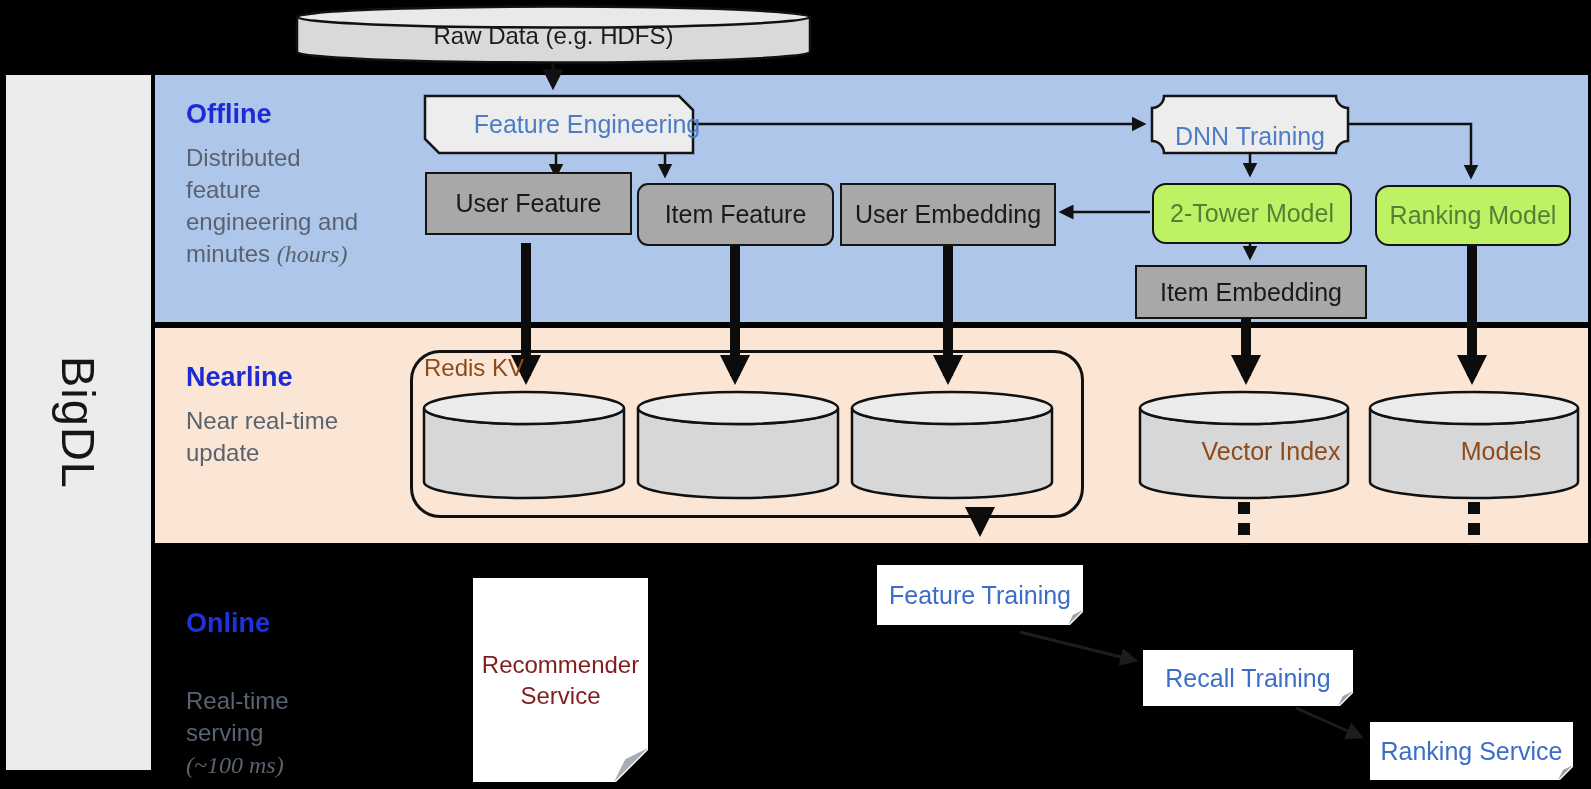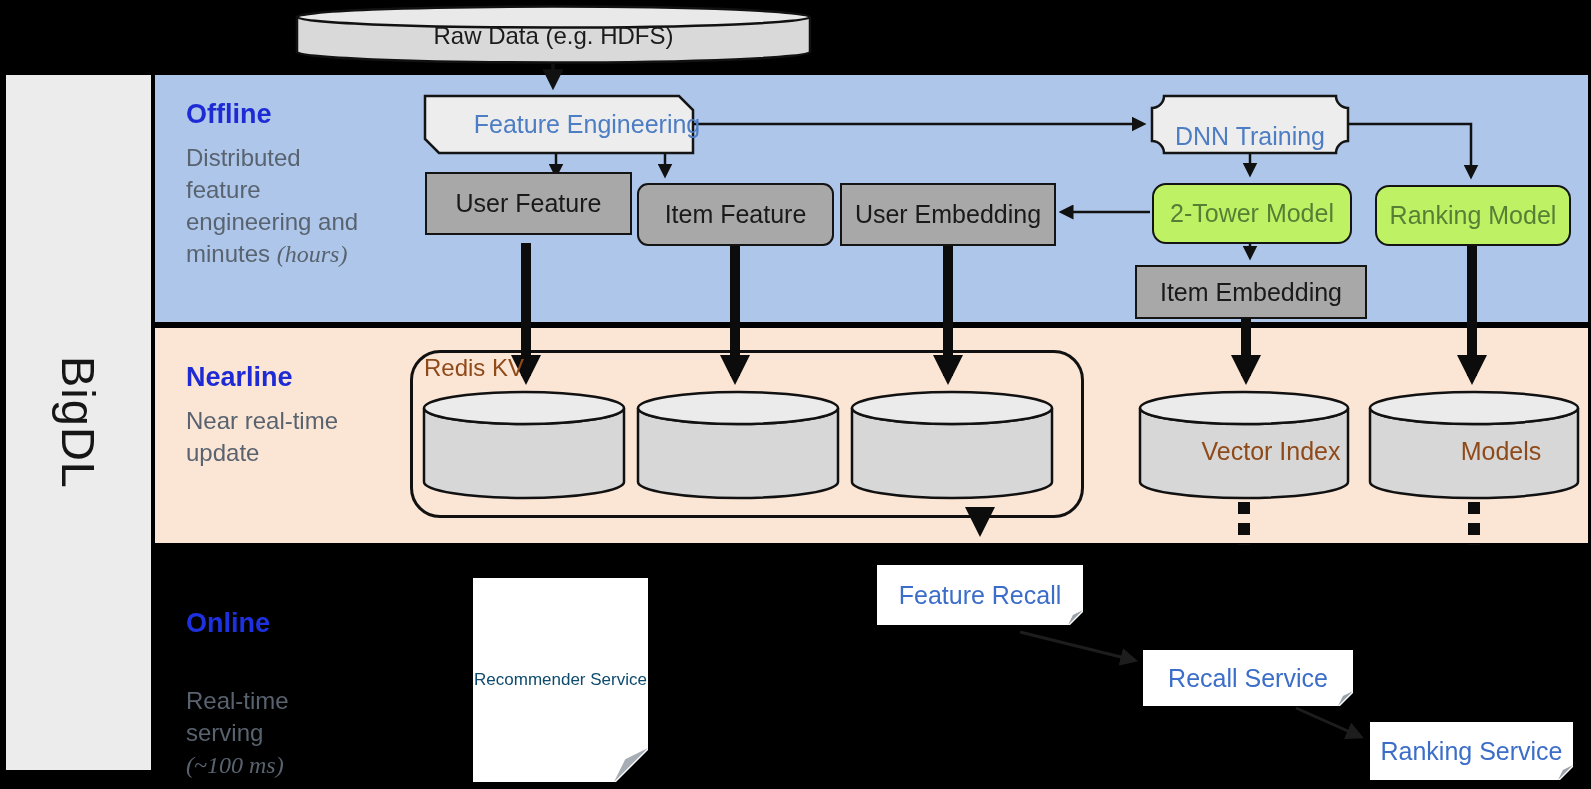--- a/index.html
+++ b/index.html
@@ -33,21 +33,21 @@
   .redis-label{left:424px;top:354px;font-size:24px;color:#8f4a1a;z-index:4;}
   .cyl-label{z-index:4;display:flex;align-items:center;justify-content:center;
              font-size:25px;color:#8f4a1a;padding-left:27px;}
   
   .svc{background:#ffffff;z-index:4;display:flex;align-items:center;justify-content:center;
        font-size:25px;color:#3b6dc9;text-align:center;line-height:1.3;}
   .svc .fold-cut{position:absolute;right:-1px;bottom:-1px;width:15px;height:15px;background:#000;
                  clip-path:polygon(100% 0,100% 100%,0 100%);}
   .svc .fold-flap{position:absolute;right:0;bottom:0;width:15px;height:15px;background:#9aa1a8;
                   clip-path:polygon(0 100%,100% 0,33% 33%);}
-  .svc.doc{font-size:17px;color:#0c4a6e;}
+  .svc.doc{font-size:24px;color:#7f1d1d;}
   .svc.doc .fold-cut{width:34px;height:34px;}
   .svc.doc .fold-flap{width:34px;height:34px;background:#a7adb5;}
   svg.layer{position:absolute;left:0;top:0;z-index:3;}
 </style>
 </head>
 <body>
 
 <div class="canvas">
 
   <div class="abs left-bar">
@@ -166,26 +166,26 @@
 
   <div class="abs cyl-label" style="left:1140px;top:430px;width:208px;height:42px;">Vector Index</div>
   <div class="abs cyl-label" style="left:1370px;top:430px;width:208px;height:42px;">Models</div>
 
   <div class="abs svc doc" style="left:473px;top:578px;width:175px;height:204px;">
     <span>Recommender Service</span>
     <span class="fold-cut"></span>
     <span class="fold-flap"></span>
   </div>
   <div class="abs svc" style="left:877px;top:565px;width:206px;height:60px;">
-    <span>Feature Recall</span>
+    <span>Feature Training</span>
     <span class="fold-cut"></span>
     <span class="fold-flap"></span>
   </div>
   <div class="abs svc" style="left:1143px;top:650px;width:210px;height:56px;">
-    <span>Recall Service</span>
+    <span>Recall Training</span>
     <span class="fold-cut"></span>
     <span class="fold-flap"></span>
   </div>
   <div class="abs svc" style="left:1370px;top:722px;width:203px;height:58px;">
     <span>Ranking Service</span>
     <span class="fold-cut"></span>
     <span class="fold-flap"></span>
   </div>
 
 </div>

